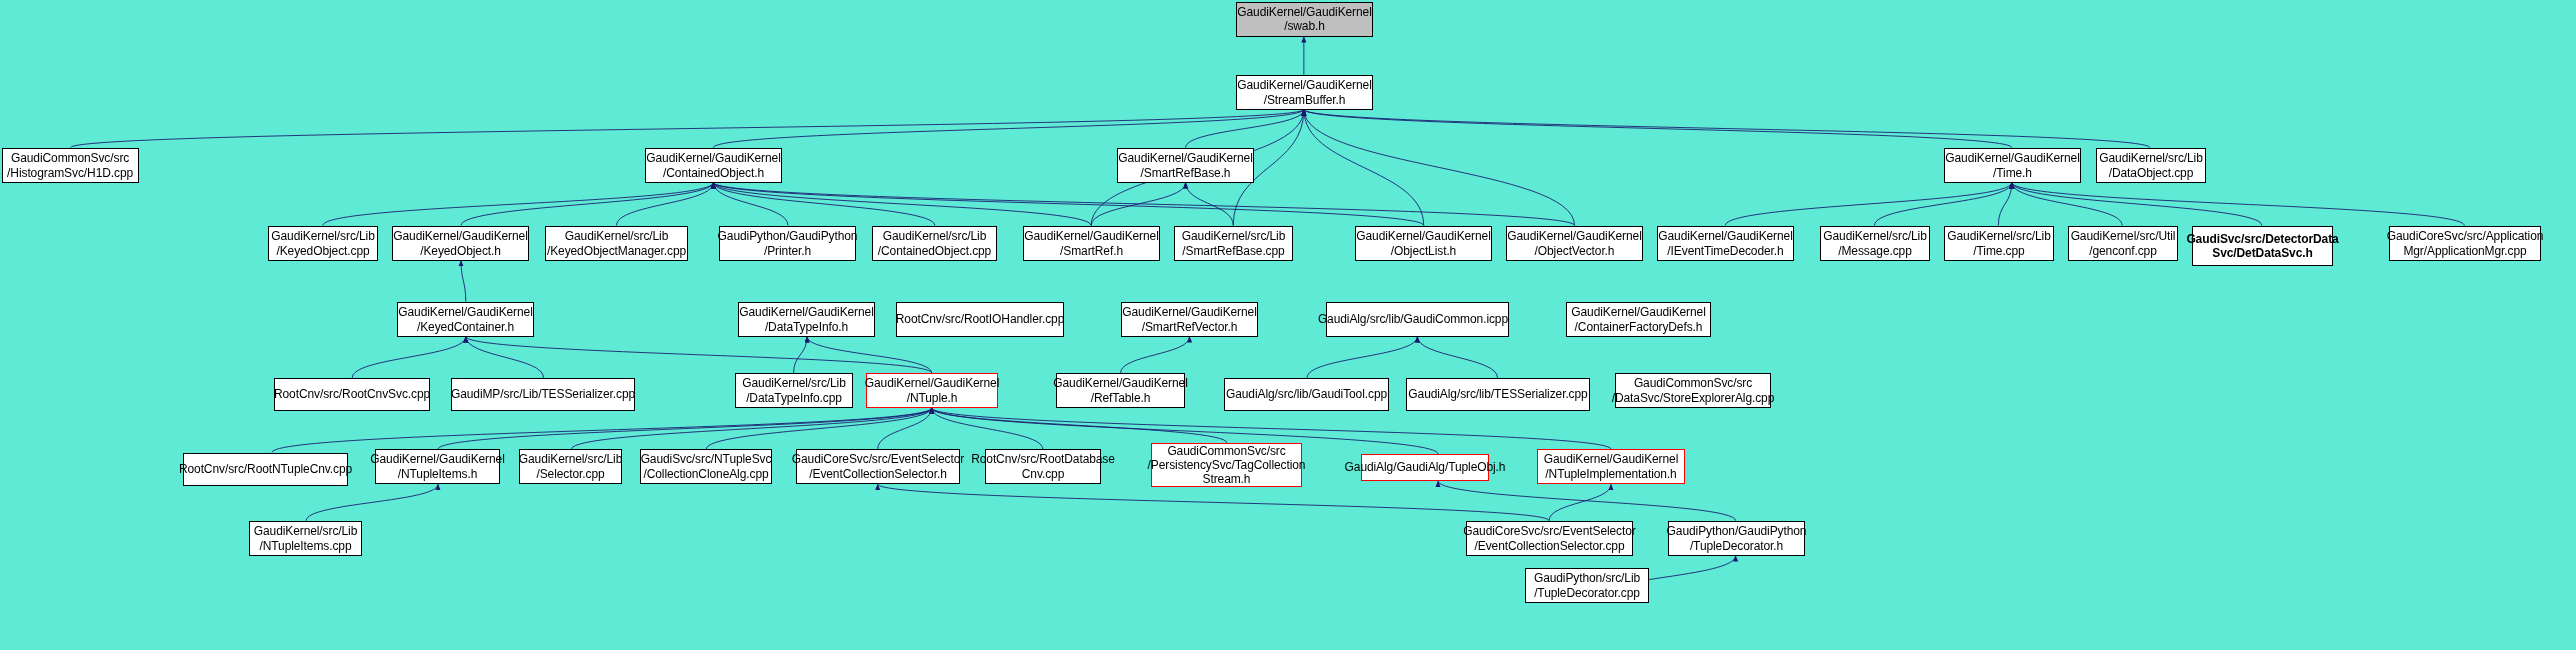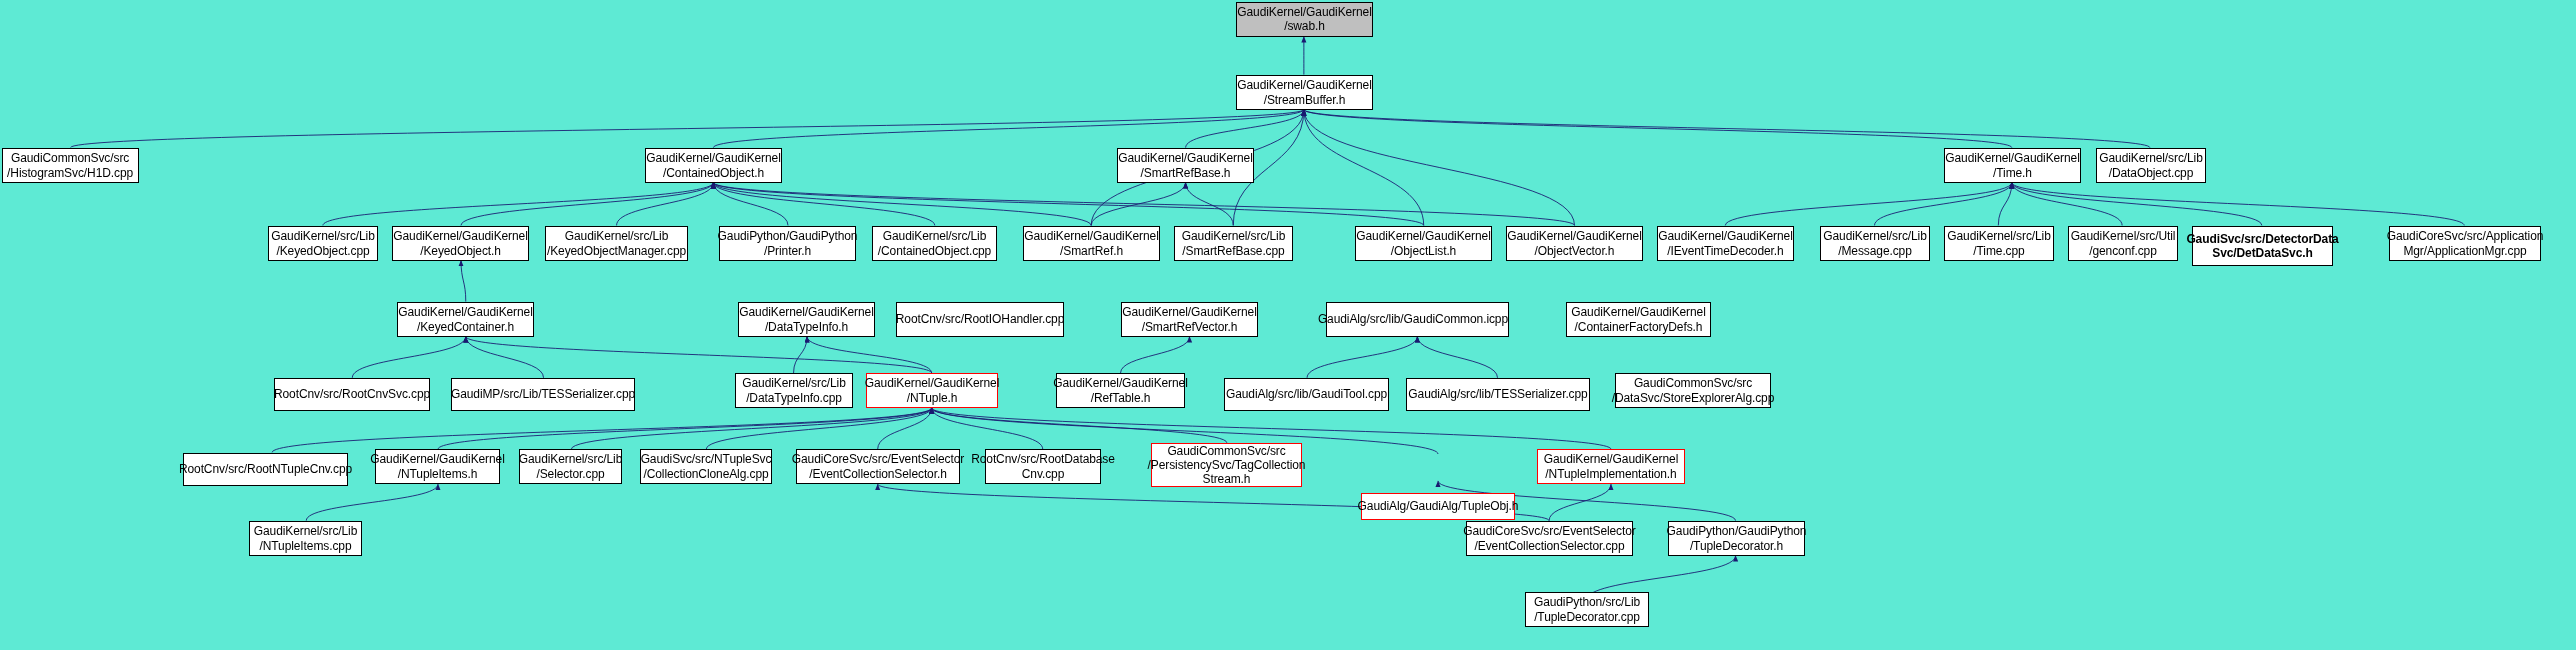--- a/index.html
+++ b/index.html
@@ -133,21 +133,21 @@
       <div class="node" style="left: 1406px; top: 378px; width: 184px; height: 33px;"><span class="l1">GaudiAlg/src/lib/TESSerializer.cpp</span></div>
       <div class="node" style="left: 1615px; top: 373px; width: 156px; height: 35px;"><span class="l1">GaudiCommonSvc/src</span><span class="l2">/DataSvc/StoreExplorerAlg.cpp</span></div>
       <div class="node" style="left: 183px; top: 453px; width: 165px; height: 33px;"><span class="l1">RootCnv/src/RootNTupleCnv.cpp</span></div>
       <div class="node" style="left: 375px; top: 449px; width: 125px; height: 35px;"><span class="l1">GaudiKernel/GaudiKernel</span><span class="l2">/NTupleItems.h</span></div>
       <div class="node" style="left: 519px; top: 449px; width: 103px; height: 35px;"><span class="l1">GaudiKernel/src/Lib</span><span class="l2">/Selector.cpp</span></div>
       <div class="node" style="left: 640px; top: 449px; width: 132px; height: 35px;"><span class="l1">GaudiSvc/src/NTupleSvc</span><span class="l2">/CollectionCloneAlg.cpp</span></div>
       <div class="node" style="left: 796px; top: 449px; width: 164px; height: 35px;"><span class="l1">GaudiCoreSvc/src/EventSelector</span><span class="l2">/EventCollectionSelector.h</span></div>
       <div class="node" style="left: 985px; top: 449px; width: 116px; height: 35px;"><span class="l1">RootCnv/src/RootDatabase</span><span class="l2">Cnv.cpp</span></div>
       <div class="node hl" style="left: 1151px; top: 443px; width: 151px; height: 44px;"><span class="l1">GaudiCommonSvc/src</span><span class="l2">/PersistencySvc/TagCollection
 Stream.h</span></div>
-      <div class="node hl" style="left: 1361px; top: 454px; width: 154px; height: 27px; margin-top: 39px;"><span class="l1">GaudiAlg/GaudiAlg/TupleObj.h</span></div>
+      <div class="node hl" style="left: 1361px; top: 454px; width: 128px; height: 27px;"><span class="l1">GaudiAlg/GaudiAlg/TupleObj.h</span></div>
       <div class="node hl" style="left: 1537px; top: 449px; width: 148px; height: 35px;"><span class="l1">GaudiKernel/GaudiKernel</span><span class="l2">/NTupleImplementation.h</span></div>
       <div class="node" style="left: 249px; top: 521px; width: 113px; height: 35px;"><span class="l1">GaudiKernel/src/Lib</span><span class="l2">/NTupleItems.cpp</span></div>
       <div class="node" style="left: 1466px; top: 521px; width: 167px; height: 35px;"><span class="l1">GaudiCoreSvc/src/EventSelector</span><span class="l2">/EventCollectionSelector.cpp</span></div>
       <div class="node" style="left: 1668px; top: 521px; width: 137px; height: 35px;"><span class="l1">GaudiPython/GaudiPython</span><span class="l2">/TupleDecorator.h</span></div>
-      <div class="node" style="left: 1525px; top: 592px; width: 124px; height: 35px;"><span class="l1">GaudiPython/src/Lib</span><span class="l2">/TupleDecorator.cpp</span></div>
+      <div class="node" style="left: 1525px; top: 568px; width: 124px; height: 35px;"><span class="l1">GaudiPython/src/Lib</span><span class="l2">/TupleDecorator.cpp</span></div>
     </div>
 </div>
 
 
 </body></html>

